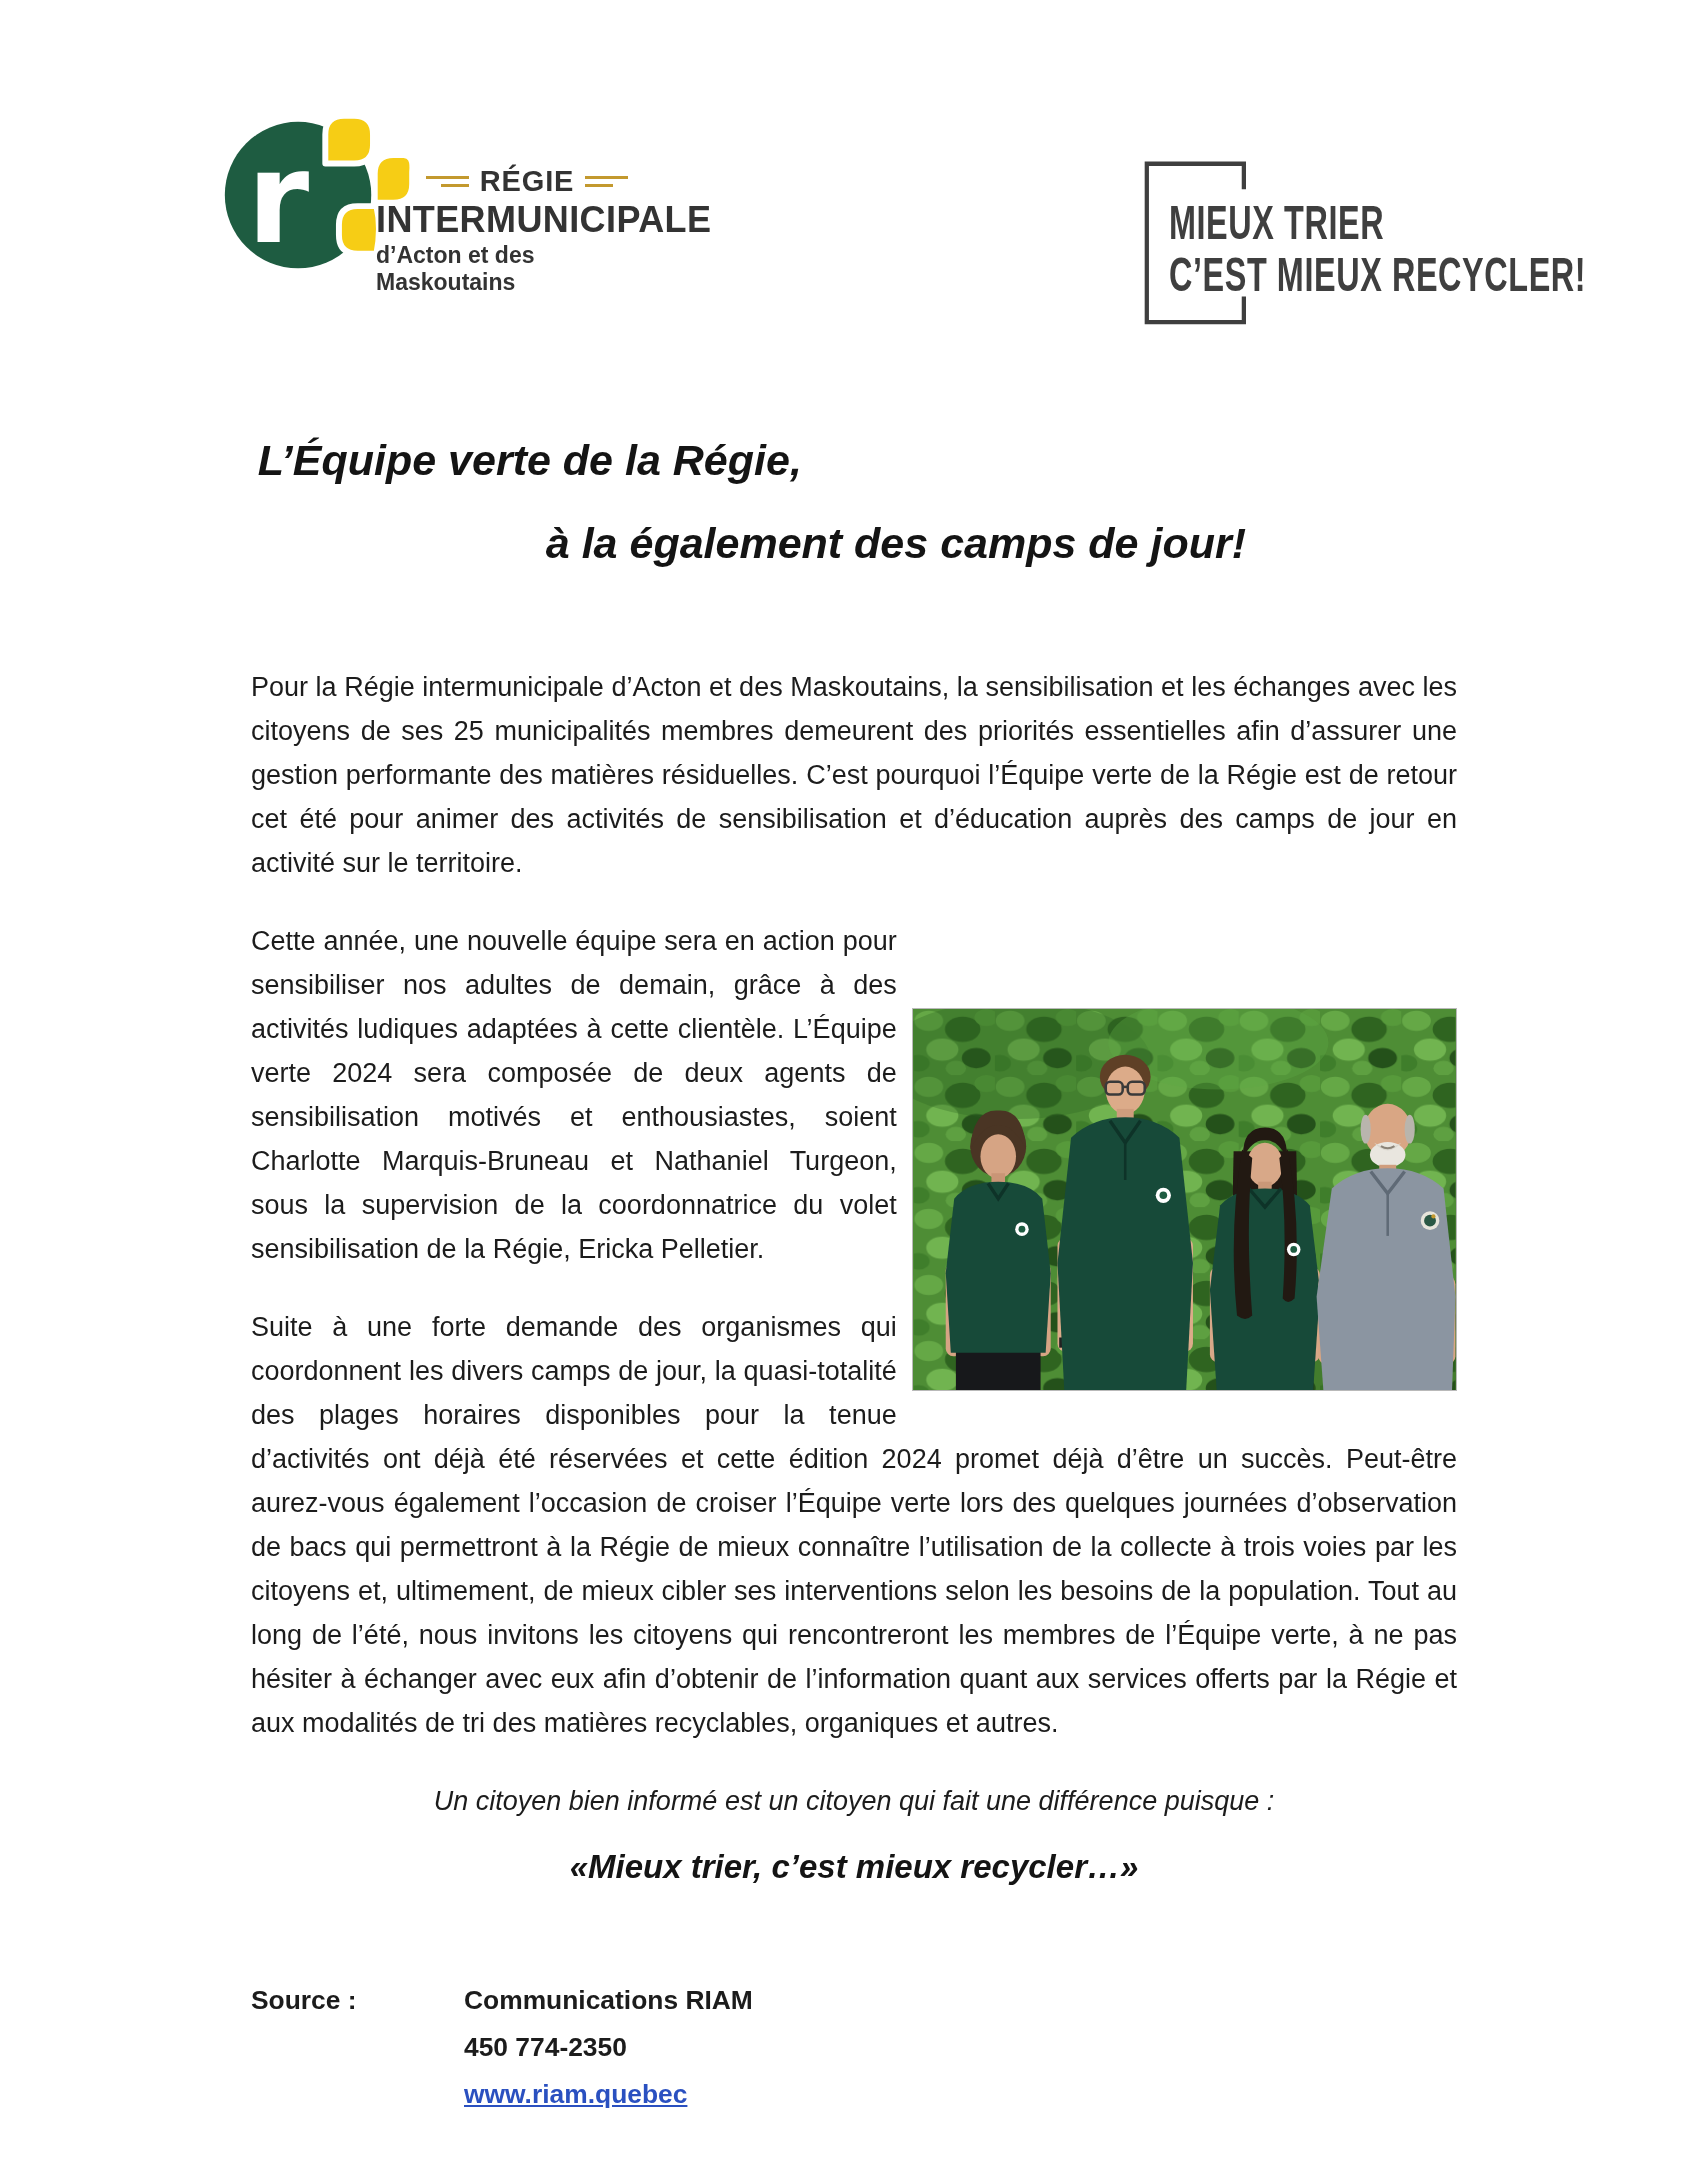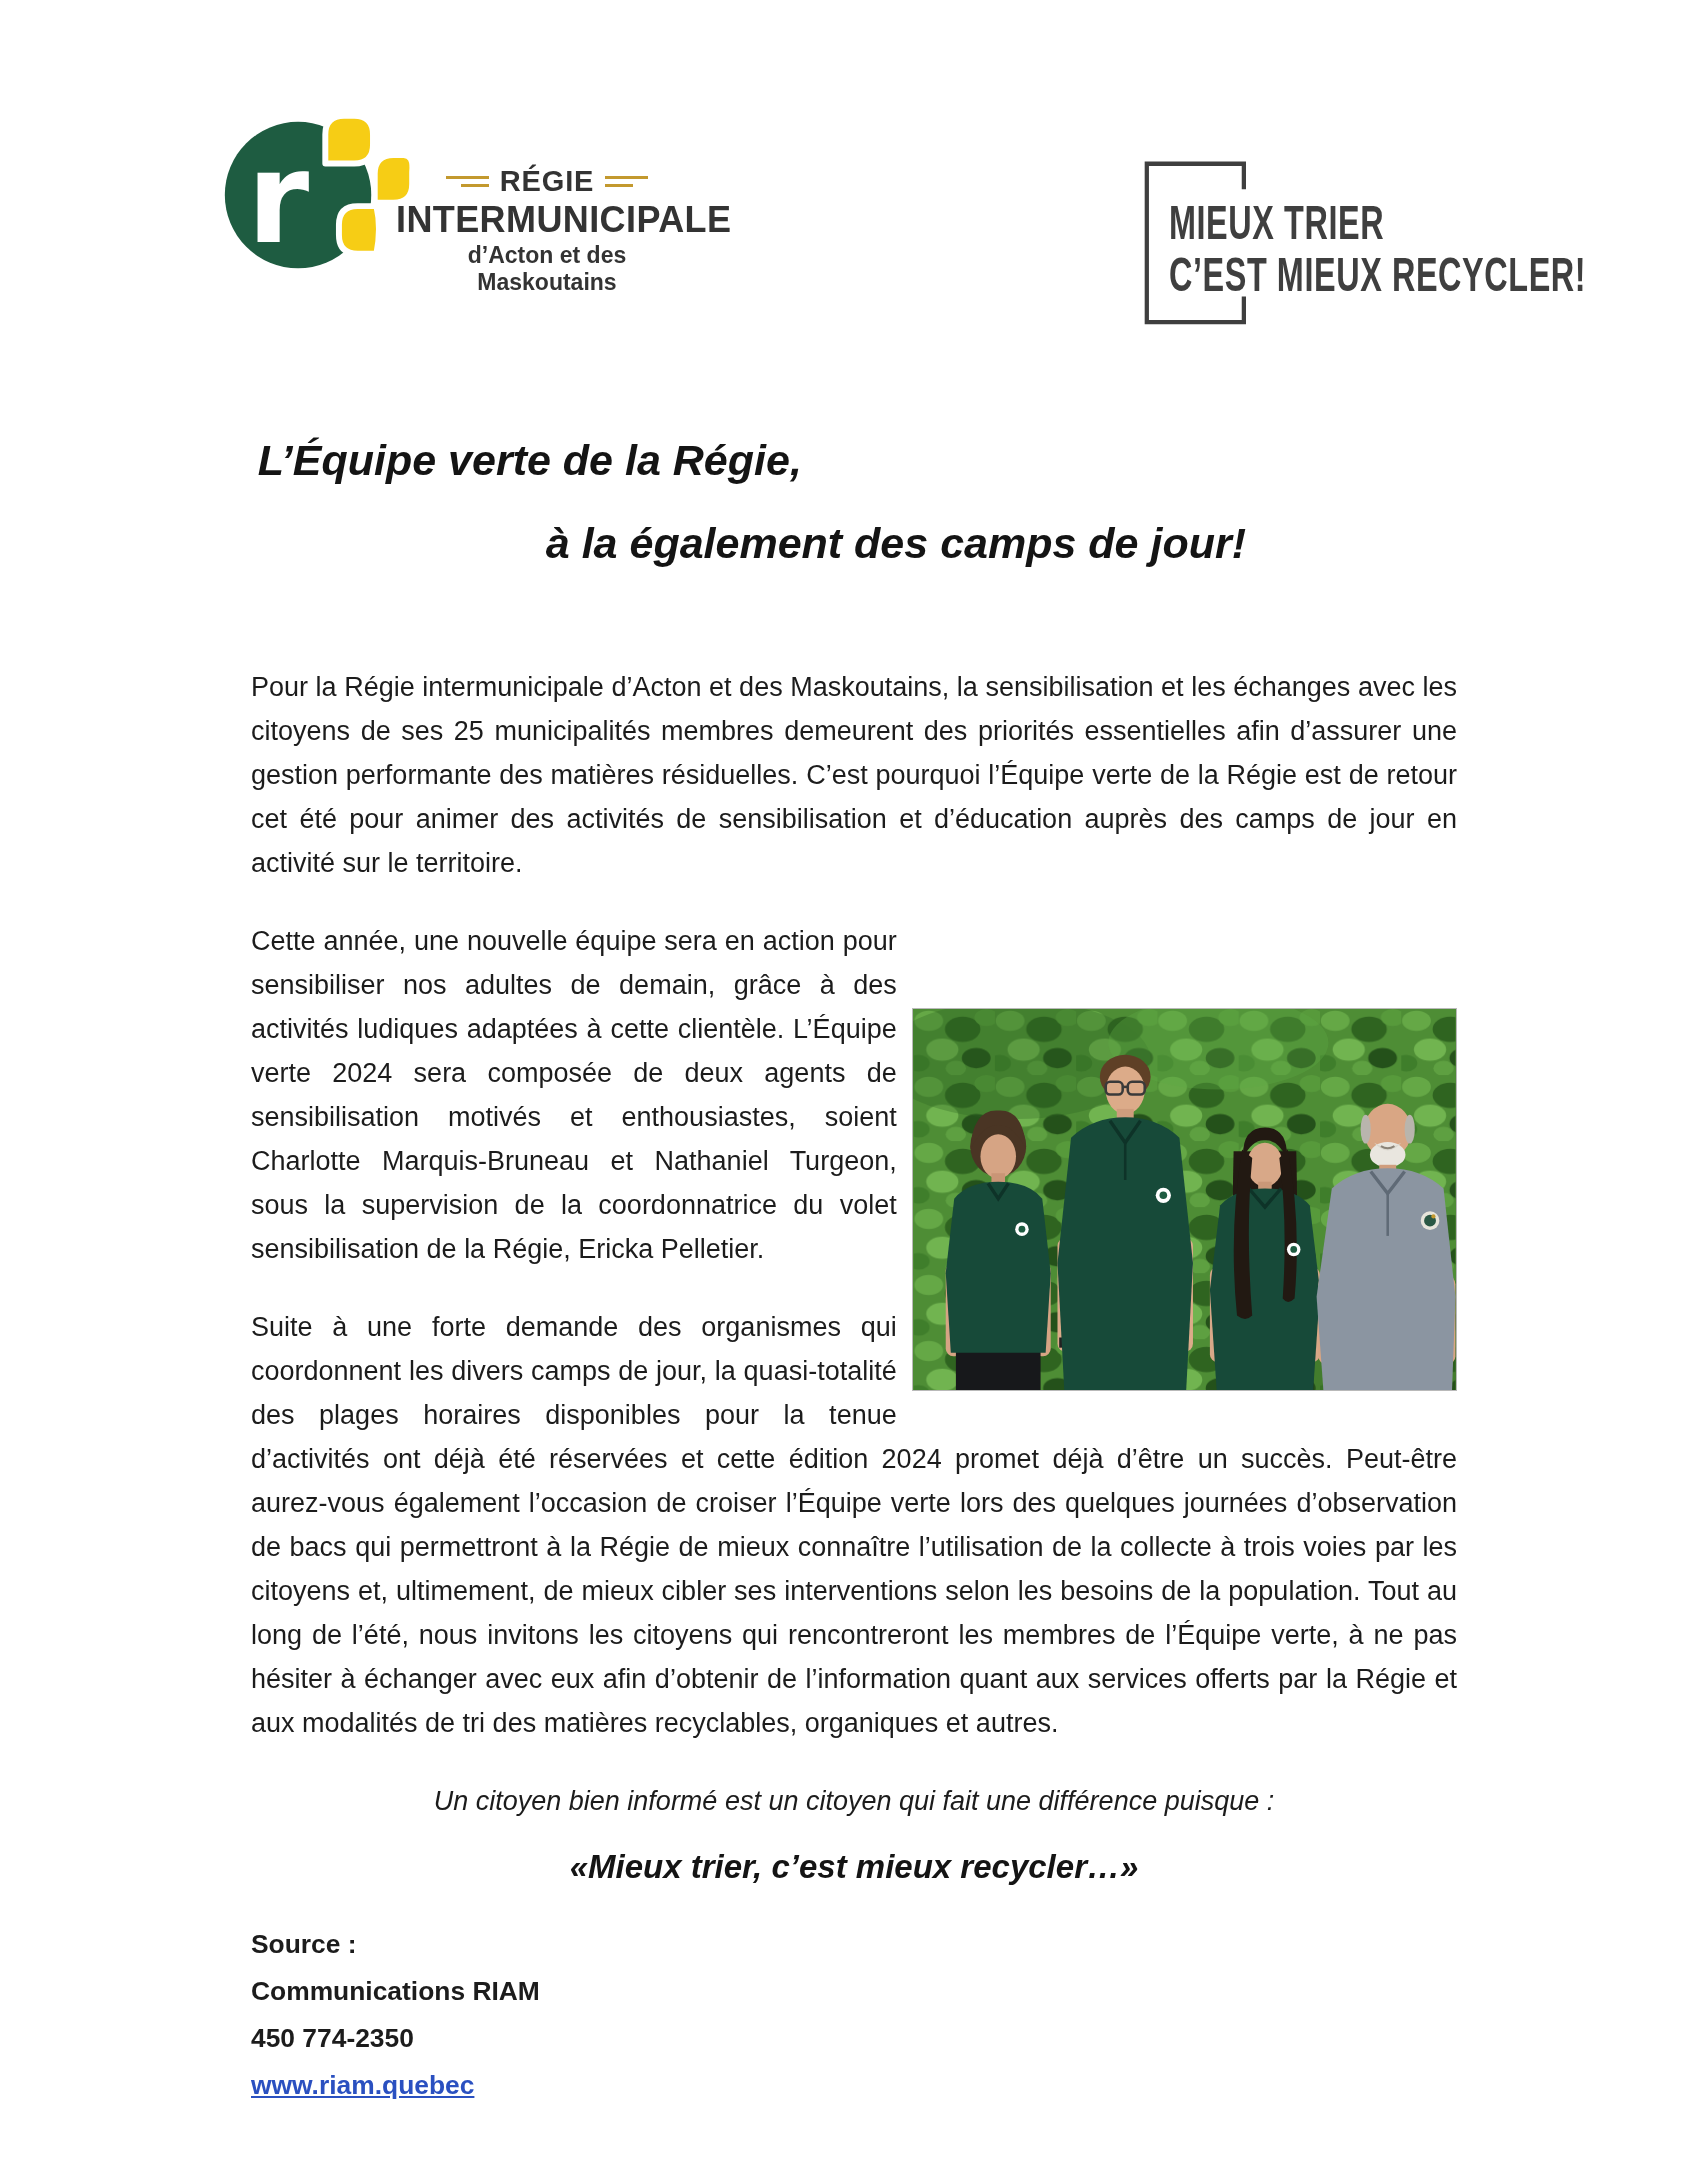--- a/index.html
+++ b/index.html
@@ -2,21 +2,21 @@
 <html style="font-size:13.6px"><head>
 <meta charset="utf-8">
 <style>
   html,body{margin:0;padding:0;background:#dcdcdc;}
   .page{
     position:relative;width:1685px;height:2181px;background:#ffffff;
     font-family:"Liberation Sans",sans-serif;color:#1c1c1c;overflow:hidden;
   }
   
   .logo-mark{position:absolute;left:218px;top:109px;}
-  .org-block{position:absolute;left:396px;top:165px;width:302px;text-align:center;color:#333333;}
+  .org-block{position:absolute;left:376px;top:165px;width:302px;text-align:left;color:#333333;}
   .org-line1{display:flex;align-items:center;justify-content:center;gap:10.2px;
     font-weight:bold;font-size:29px;letter-spacing:0.9px;color:#333333;}
   .dash-group{display:flex;flex-direction:column;gap:5.1px;}
   .dash-group.left{align-items:flex-end;}
   .dash-group.right{align-items:flex-start;}
   .dash{height:2.6px;background:#c3992e;}
   .dash.long{width:43px;}
   .dash.short{width:28px;}
   .org-line2{font-weight:bold;font-size:36px;letter-spacing:0.4px;margin-top:0.9px;color:#333333;}
   .org-line3{font-weight:bold;font-size:23px;margin-top:1px;color:#333333;}
@@ -30,21 +30,21 @@
   .article{margin-top:80px;font-size:27px;line-height:44px;text-align:justify;color:#1c1c1c;}
   .article p{margin:0 0 34px 0;}
   .photo-float{
     float:right;width:545px;height:383px;margin:89px 0 17px 15.3px;
     border:0.9px solid #b9b9b9;box-sizing:border-box;background:#4e8d35;
   }
   .photo-float svg{display:block;width:100%;height:100%;}
   .closing{margin:0 0 22px 0 !important;text-align:center;font-style:italic;}
   .quote{text-align:center;font-weight:bold;font-style:italic;font-size:33px;
     margin:0 !important;color:#141414;}
-  .source{display:flex;margin-top:32px;font-size:26.4px;line-height:47px;flex-direction:column;}
+  .source{display:flex;margin-top:88px;font-size:26.4px;line-height:47px;}
   .source-label{font-weight:bold;width:213px;color:#1c1c1c;}
   .source-info{font-weight:bold;color:#1c1c1c;}
   .source-link{color:#2a50c0;text-decoration:underline;font-weight:bold;display:inline-block;}
 </style>
 </head>
 <body>
 
 <div class="page">
 
   <svg class="logo-mark" width="201" height="167" viewBox="0 0 236 196" aria-hidden="true">

